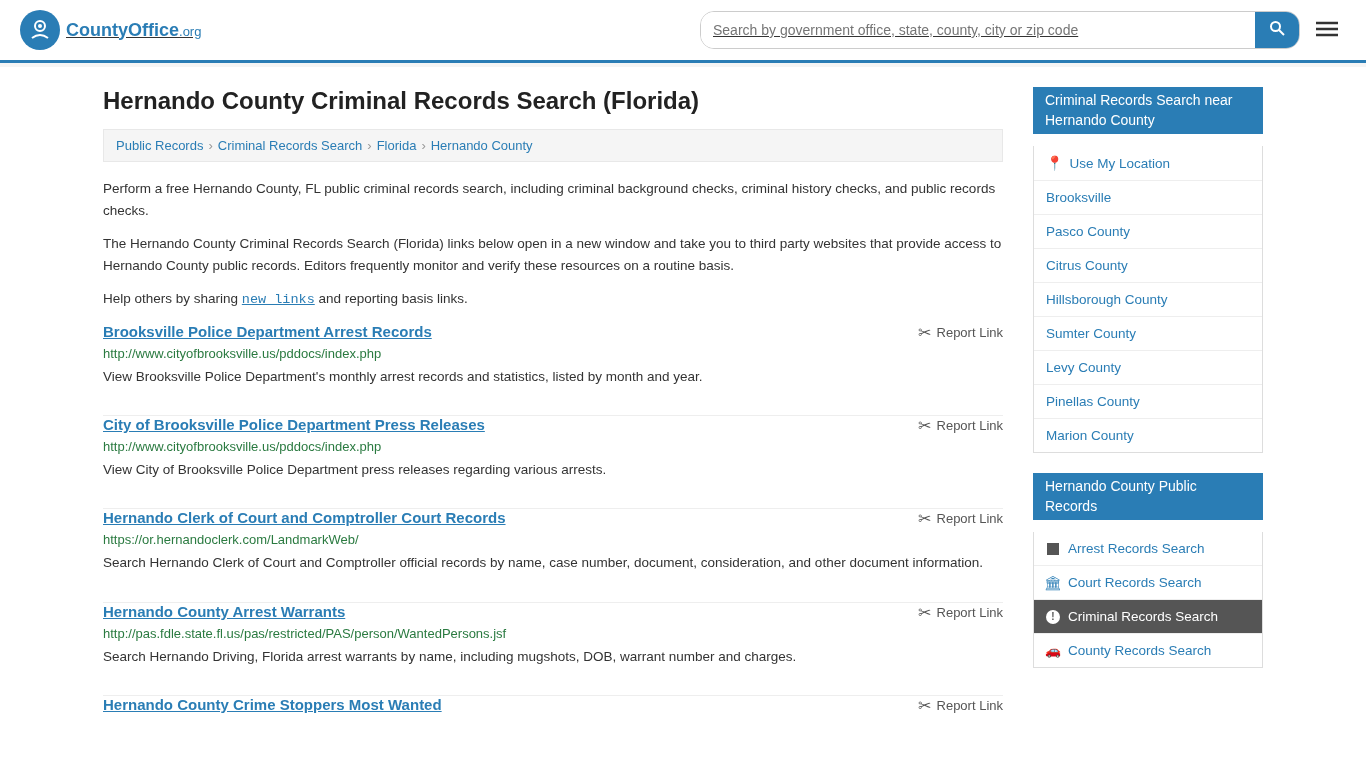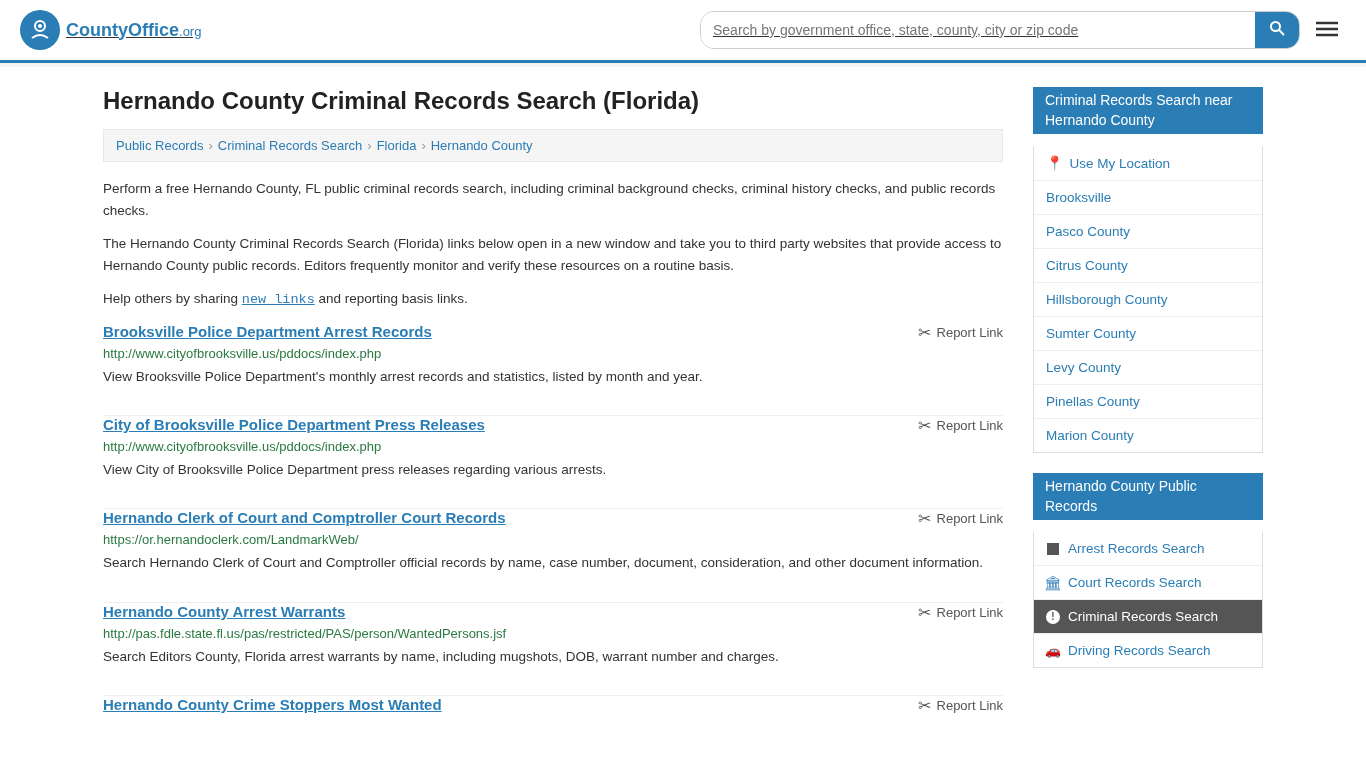--- a/index.html
+++ b/index.html
@@ -356,21 +356,21 @@
 
       <div class="result-item">
         <div class="result-header">
           <a class="result-title" href="#">Hernando County Arrest Warrants</a>
           <div class="report-link">
             <span class="scissors-icon">✂</span>
             <span>Report Link</span>
           </div>
         </div>
         <div class="result-url">http://pas.fdle.state.fl.us/pas/restricted/PAS/person/WantedPersons.jsf</div>
-        <div class="result-desc">Search Editors County, Florida arrest warrants by name, including mugshots, DOB, warrant number and charges.</div>
+        <div class="result-desc">Search Hernando Driving, Florida arrest warrants by name, including mugshots, DOB, warrant number and charges.</div>
       </div>
 
       <div class="result-item">
         <div class="result-header">
           <a class="result-title" href="#">Hernando County Crime Stoppers Most Wanted</a>
           <div class="report-link">
             <span class="scissors-icon">✂</span>
             <span>Report Link</span>
           </div>
         </div>
@@ -436,20 +436,20 @@
         </li>
         <li class="active">
           <a href="#" style="background:#555; color:white; display:flex; align-items:center; gap:8px; padding:9px 12px;">
             <span class="excl-icon" style="background:white;color:#555;">!</span>
             <span>Criminal Records Search</span>
           </a>
         </li>
         <li>
           <a href="#">
             <span class="sidebar-icon car-icon">🚗</span>
-            <span>Driving Records Search</span>
+            <span>County Records Search</span>
           </a>
         </li>
       </ul>
     </div>
 
   </aside>
 </div>
 
 </body></html>

